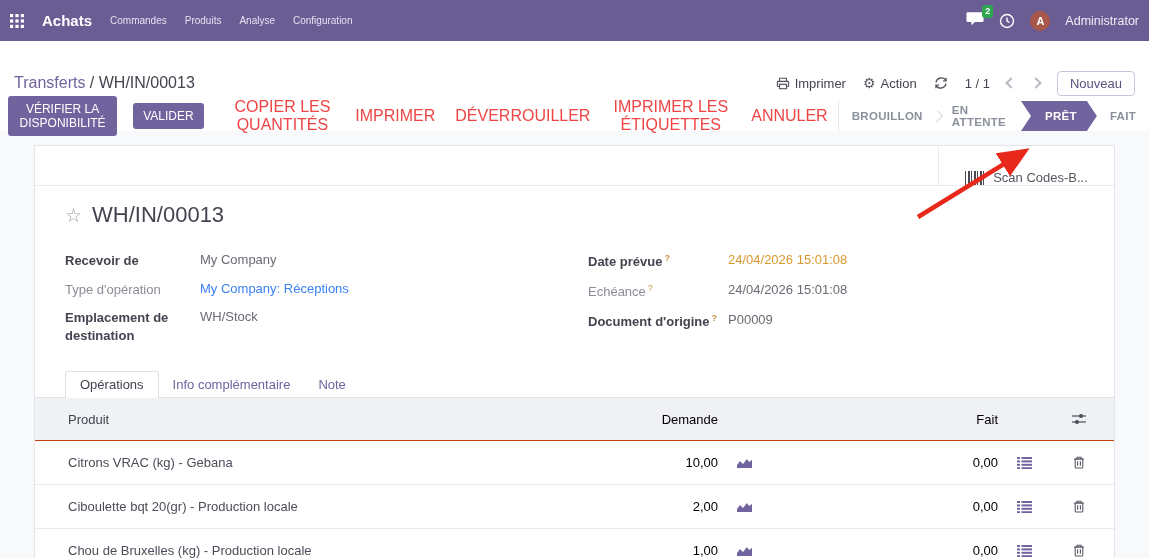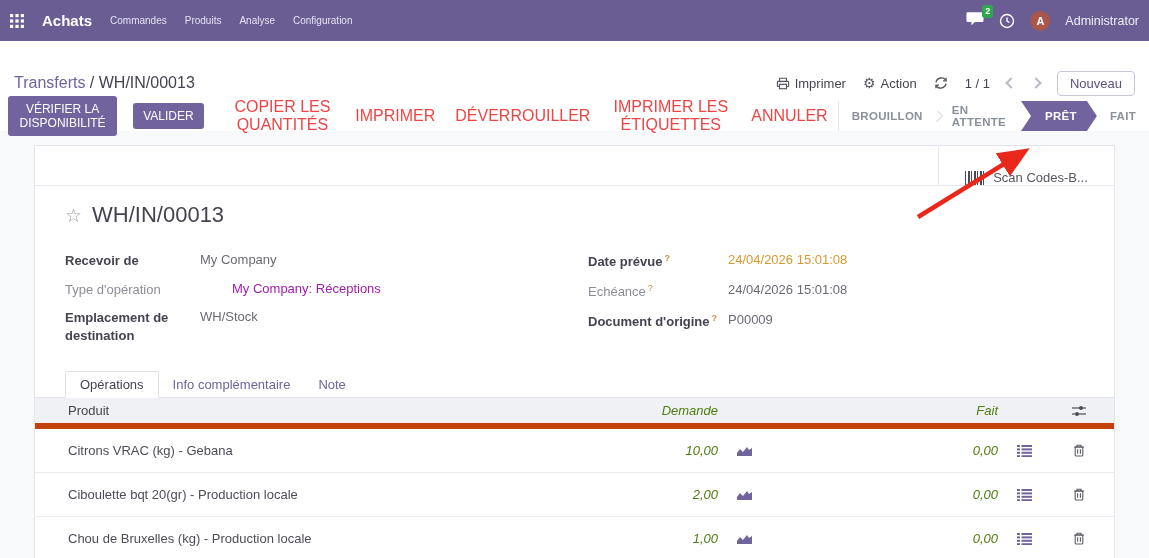--- a/index.html
+++ b/index.html
@@ -68,34 +68,34 @@
   .star { font-size:19px; color:#9a9ba3; cursor:pointer; line-height:1; }
   .sheet-title { font-size:22px; font-weight:500; margin:0; color:#43444f; }
 
   .form-grid { display:grid; grid-template-columns:505px 1fr; column-gap:18px; margin-top:22px; }
   .frow { display:grid; grid-template-columns:135px 1fr; margin-bottom:11px; font-size:13px; align-items:start; }
   .fgroup-right .frow { grid-template-columns:140px 1fr; }
   .flabel { color:#43444f; font-weight:700; line-height:1.35; padding-right:10px; }
   .flabel.muted { color:#8b8c96; font-weight:400; }
   .help { color:#c79144; font-size:9px; vertical-align:super; margin-left:2px; }
   .fvalue { color:#6a6b74; cursor:text; }
-  .fvalue.link { color:#a21caf; cursor:pointer;margin-left:32px; }
+  .fvalue.link { color:#3b82f6; cursor:pointer; }
   .fvalue.warn { color:#d9982f; }
 
   .tabbar { margin-top:16px; padding-left:30px; border-bottom:1px solid #dfe1e6; display:flex; align-items:flex-end; }
   .tab { font-size:13px; padding:5px 14px; color:#71639e; cursor:pointer; }
   .tab.active { color:#43444f; background:#fff; border:1px solid #dfe1e6; border-bottom:1px solid #fff;
                 margin-bottom:-1px; border-radius:2px 2px 0 0; }
 
   .trow { display:grid; grid-template-columns:1fr 120px 40px 240px 40px 70px; align-items:center;
           height:44px; border-bottom:1px solid #eaebf0; font-size:13px; }
-  .trow.thead { background:#eff1f4; border-bottom:6px solid #c2410c; height:31px; color:#43444f; }
+  .trow.thead { background:#eff1f4; border-bottom:1px solid #c2410c; height:43px; color:#43444f; }
   .c-prod { padding-left:33px; color:#4c4d58; white-space:nowrap; overflow:hidden; cursor:pointer; }
   .thead .c-prod { color:#43444f; }
-  .c-num { text-align:right; padding-right:6px; color:#4d7c0f; cursor:text;font-style:italic; }
+  .c-num { text-align:right; padding-right:6px; color:#000000; cursor:text; }
   .c-ic { display:flex; justify-content:center; align-items:center; cursor:pointer; }
   .addline { height:28px; display:flex; align-items:center; padding-left:33px; font-size:13px;
              color:#701a75; border-bottom:5px solid #0f172a; cursor:pointer; }
   .sheet-spacer { height:42px; }
 
   
   .chatter { border-top:1px solid #e6e8ec; background:#fff; padding:9px 34px 0; display:flex; align-items:center; }
 
   
   .annotation { position:absolute; left:0; top:0; pointer-events:none; z-index:50; }

